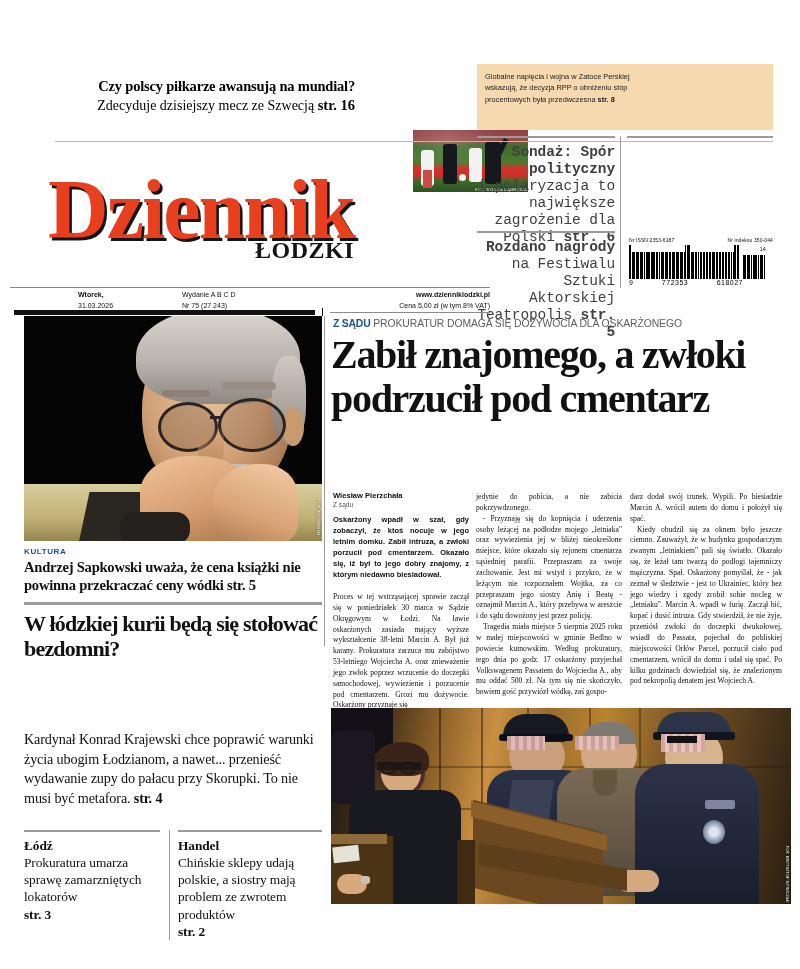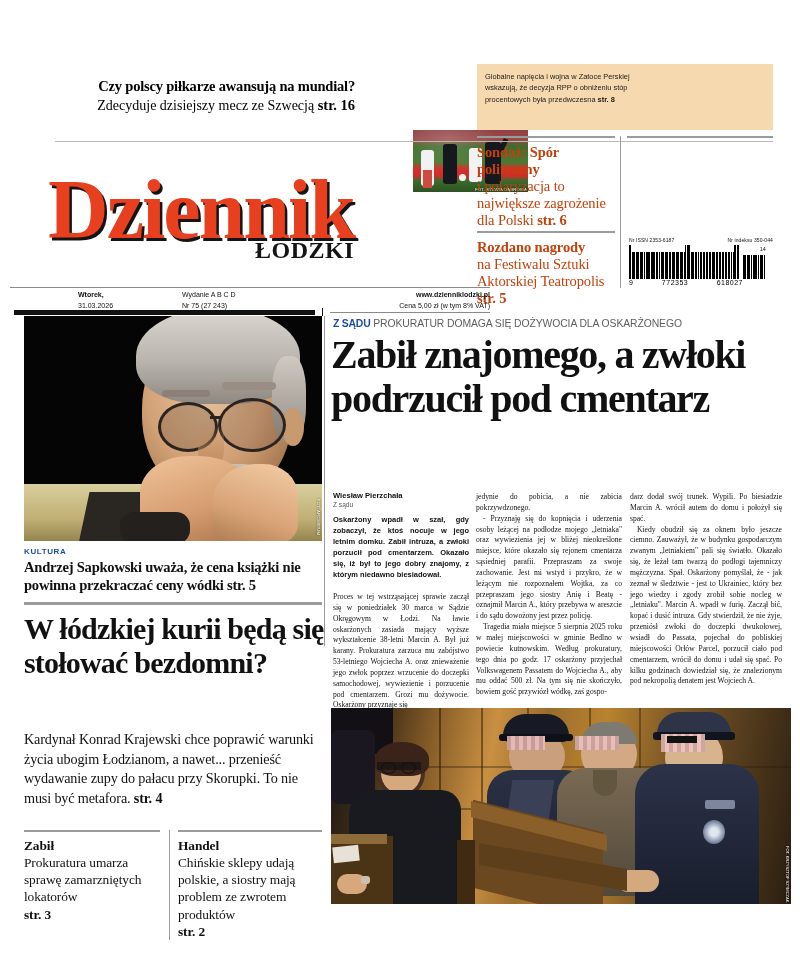--- a/index.html
+++ b/index.html
@@ -57,21 +57,21 @@
   }
   .lodzki-word{
     position:absolute;right:0px;top:70px;
     font-family:"Liberation Serif",serif;font-weight:bold;font-size:24px;
     color:#141414;letter-spacing:.5px;line-height:1;
   }
 
   
   .mh-right{position:absolute;left:477px;top:136px;width:296px;height:152px;}
   .mh-rule{position:absolute;background:#9b9b9b;}
-  .news-col{position:absolute;font-family:Liberation Serif, serif;color:#c2410c;}
+  .news-col{position:absolute;font-family:Liberation Mono, monospace;color:#404040;text-align:right;}
   .news-h{font-weight:bold;font-size:14.5px;line-height:1.16;letter-spacing:-.1px;}
   .news-b{font-size:14.5px;line-height:1.18;letter-spacing:-.1px;}
   .news-b b{font-weight:bold;}
   .vdivider{position:absolute;width:1px;background:#9b9b9b;}
 
   .barcode-wrap{position:absolute;left:629px;top:237px;width:144px;}
   .bc-labels{
     display:flex;justify-content:space-between;
     font-family:"Liberation Sans",sans-serif;font-size:5px;color:#111;letter-spacing:.1px;
   }
@@ -112,21 +112,21 @@
   }
   .kultura-head{
     position:absolute;left:14px;top:243px;width:298px;
     font-family:"Liberation Serif",serif;font-weight:bold;font-size:14.6px;
     line-height:1.22;color:#111;letter-spacing:-.25px;
   }
   .kultura-head b{font-weight:bold;}
   .lc-rule{position:absolute;left:14px;top:286px;width:298px;height:3px;background:#9b9b9b;}
   .kuria-head{
     position:absolute;left:14px;top:296px;width:300px;
-    font-family:"Liberation Serif",serif;font-weight:bold;font-size:30px;
+    font-family:"Liberation Serif",serif;font-weight:bold;font-size:22px;
     line-height:1.12;color:#111;letter-spacing:-.8px;
   }
   .kuria-body{
     position:absolute;left:14px;top:414px;width:300px;
     font-family:"Liberation Serif",serif;font-size:14.2px;line-height:1.38;color:#111;letter-spacing:-.15px;
   }
   .kuria-body b{font-weight:bold;}
   .lc-rule2{position:absolute;left:14px;top:514px;width:136px;height:2px;background:#9b9b9b;}
   .lc-rule3{position:absolute;left:168px;top:514px;width:144px;height:2px;background:#9b9b9b;}
   .lc-vdiv{position:absolute;left:159px;top:514px;width:1px;height:110px;background:#9b9b9b;}
@@ -387,21 +387,21 @@
 
     <div class="kuria-head">W łódzkiej kurii będą się stołować bezdomni?</div>
 
     <div class="kuria-body"><span>Kardynał Konrad Krajewski chce poprawić warunki życia ubogim Łodzianom, a nawet... przenieść wydawanie zupy do pałacu przy Skorupki. To nie musi być metafora. </span><b>str. 4</b></div>
 
     <div class="lc-rule2"></div>
     <div class="lc-rule3"></div>
     <div class="lc-vdiv"></div>
 
     <div class="brief" style="left:14px;">
-      <div class="bt">Zabił</div>
+      <div class="bt">Łódź</div>
       <div>Prokuratura umarza sprawę zamarzniętych lokatorów</div>
       <div class="bp">str. 3</div>
     </div>
 
     <div class="brief" style="left:168px;width:146px;">
       <div class="bt">Handel</div>
       <div>Chińskie sklepy udają polskie, a siostry mają problem ze zwrotem produktów</div>
       <div class="bp">str. 2</div>
     </div>
   </div>

